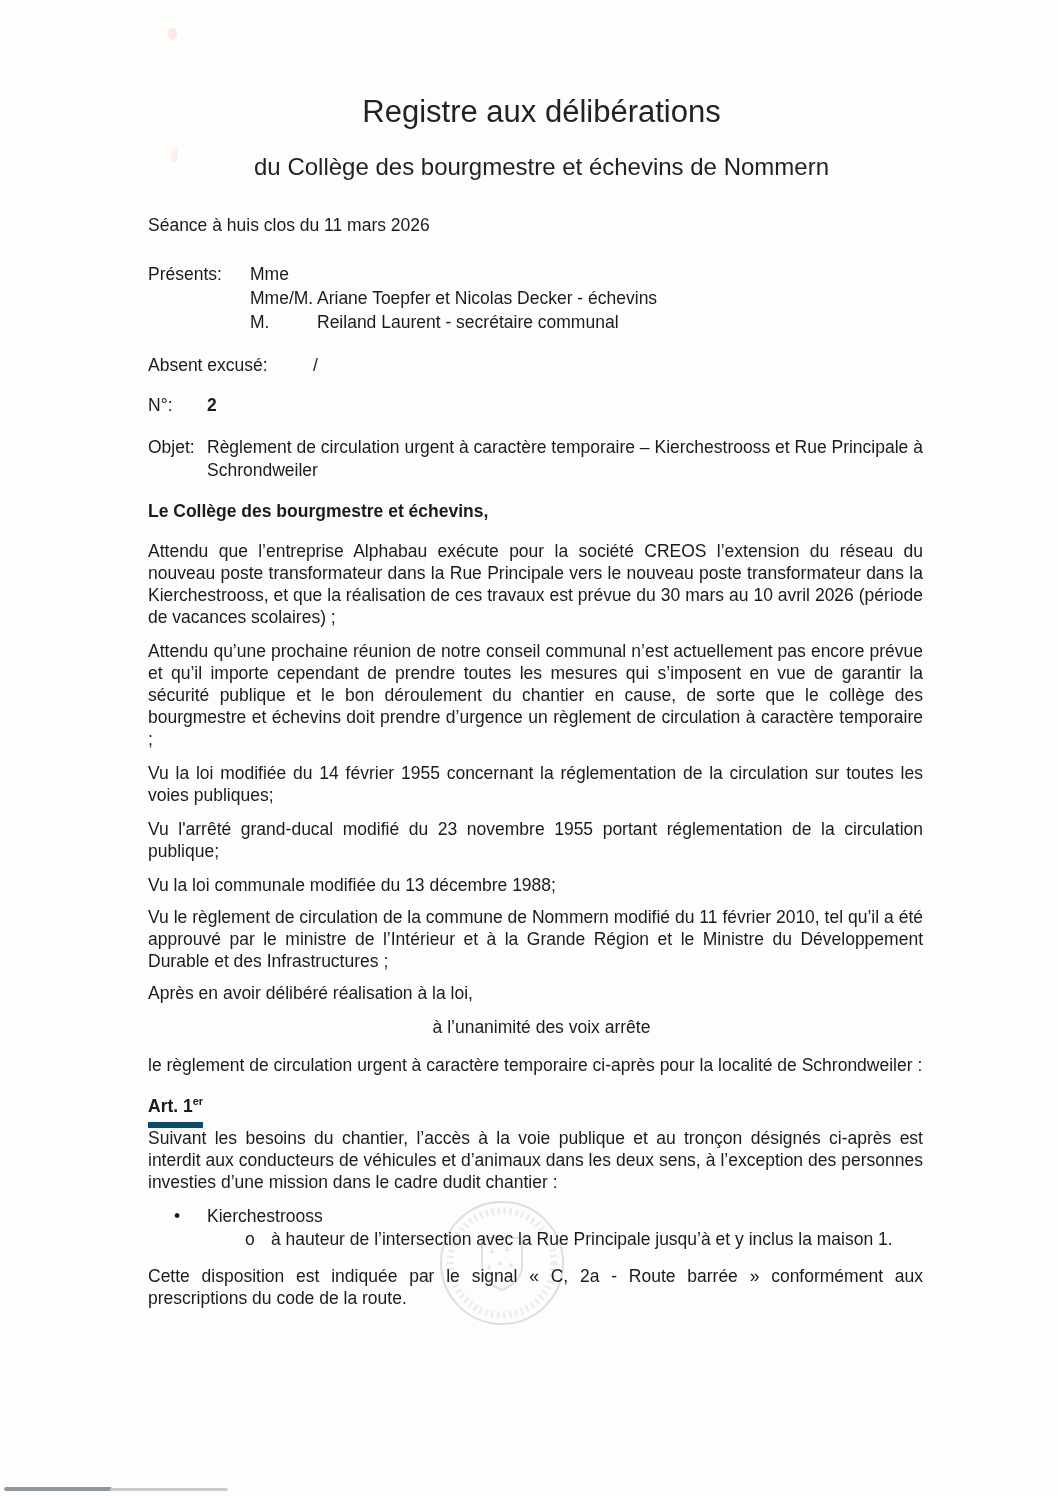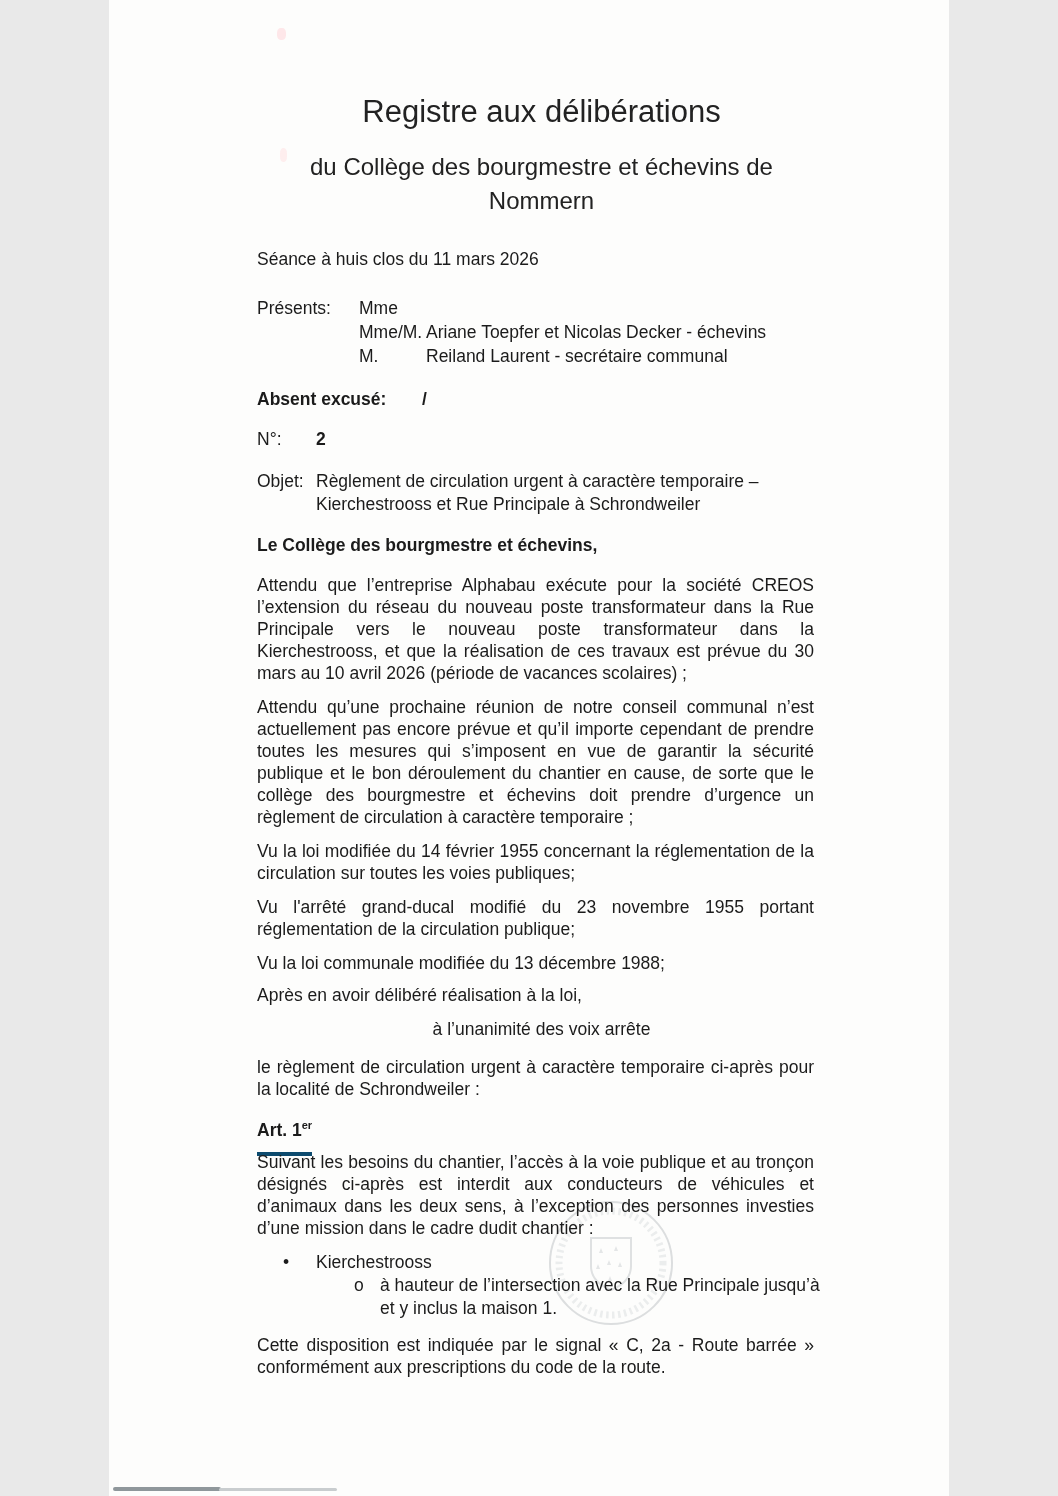--- a/index.html
+++ b/index.html
@@ -1,18 +1,18 @@
 <!DOCTYPE html>
 <html><head>
 <meta charset="utf-8">
 <style>
   html, body { margin: 0; padding: 0; background: #e9e9e9; }
   .page {
     position: relative;
-    width: 840px;
+    width: 1058px;
     height: 1496px;
     margin: 0 auto;
     background: #fdfdfc;
     font-family: "Liberation Sans", sans-serif;
     color: #1b1b1b;
     overflow: hidden;
   }
   .content {
     position: relative;
     z-index: 1;
@@ -36,37 +36,37 @@
   }
   .body-text { font-size: 17.5px; line-height: 22px; }
   .session { margin: 30px 0 0 0; }
   .presents { margin: 26px 0 0 0; }
   .presents .row {
     display: grid;
     grid-template-columns: 102px 67px 1fr;
     line-height: 24px;
   }
   .kv { display: grid; }
-  .absent { margin: 20px 0 12px 0; grid-template-columns: 165px 1fr; font-weight: bold; }
+  .absent { margin: 20px 0 12px 0; grid-template-columns: 165px 1fr; }
   .numero { margin: 18px 0 0 0; grid-template-columns: 59px 1fr; }
   .numero .val { font-weight: 700; }
   .objet  { margin: 20px 0 0 0; grid-template-columns: 59px 1fr; line-height: 23px; }
   .objet .val { font-weight: 400; }
   .college { margin: 30px 0 0 0; font-weight: 700; }
   .para { margin: 12px 12px 0 0; text-align: justify; }
   .mt18 { margin-top: 18px; }
   .mt16 { margin-top: 16px; }
   .mt14 { margin-top: 14px; }
   .mt10 { margin-top: 10px; }
   .decision { margin: 12px 0 0 0; font-weight: 400; text-align: center; }
   .art-heading { margin: 14px 0 0 0; }
   .art-heading .underlined {
     font-weight: 700;
-    border-bottom: 4px solid #0c4a6e;
-    padding-bottom: 12px;
+    border-bottom: 6px solid #0c4a6e;
+    padding-bottom: 6px;
   }
   .art-heading sup { font-size: 11px; font-weight: 700; }
   .bullets { margin: 12px 0 0 0; }
   .bullet-row { display: grid; grid-template-columns: 33px 1fr; padding-left: 26px; line-height: 23px; }
   .sub-row { display: grid; grid-template-columns: 26px 1fr; padding-left: 97px; line-height: 23px; }
   .bullet-glyph, .sub-glyph { text-align: left; }
   
   .stamp {
     position: absolute;
     left: 437px;
@@ -169,20 +169,21 @@
       <span class="val">Règlement de circulation urgent à caractère temporaire – Kierchestrooss et Rue Principale à Schrondweiler</span>
     </div>
 
     <p class="college mt18">Le Collège des bourgmestre et échevins,</p>
 
     <p class="para mt18">Attendu que l’entreprise Alphabau exécute pour la société CREOS l’extension du réseau du nouveau poste transformateur dans la Rue Principale vers le nouveau poste transformateur dans la Kierchestrooss, et que la réalisation de ces travaux est prévue du 30 mars au 10 avril 2026 (période de vacances scolaires) ;</p>
     <p class="para">Attendu qu’une prochaine réunion de notre conseil communal n’est actuellement pas encore prévue et qu’il importe cependant de prendre toutes les mesures qui s’imposent en vue de garantir la sécurité publique et le bon déroulement du chantier en cause, de sorte que le collège des bourgmestre et échevins doit prendre d’urgence un règlement de circulation à caractère temporaire ;</p>
     <p class="para">Vu la loi modifiée du 14 février 1955 concernant la réglementation de la circulation sur toutes les voies publiques;</p>
     <p class="para">Vu l'arrêté grand-ducal modifié du 23 novembre 1955 portant réglementation de la circulation publique;</p>
     <p class="para">Vu la loi communale modifiée du 13 décembre 1988;</p>
+    <p class="para mt10">Vu le règlement de circulation de la commune de Nommern modifié du 11 février 2010, tel qu’il a été approuvé par le ministre de l’Intérieur et à la Grande Région et le Ministre du Développement Durable et des Infrastructures ;</p>
     <p class="para mt10">Après en avoir délibéré réalisation à la loi,</p>
 
     <p class="decision mt10">à l’unanimité des voix arrête</p>
 
     <p class="para mt16">le règlement de circulation urgent à caractère temporaire ci-après pour la localité de Schrondweiler :</p>
 
     <p class="art-heading"><span class="underlined"><span>Art. 1</span><sup>er</sup></span></p>
 
     <p class="para mt10">Suivant les besoins du chantier, l’accès à la voie publique et au tronçon désignés ci-après est interdit aux conducteurs de véhicules et d’animaux dans les deux sens, à l’exception des personnes investies d’une mission dans le cadre dudit chantier :</p>
 

